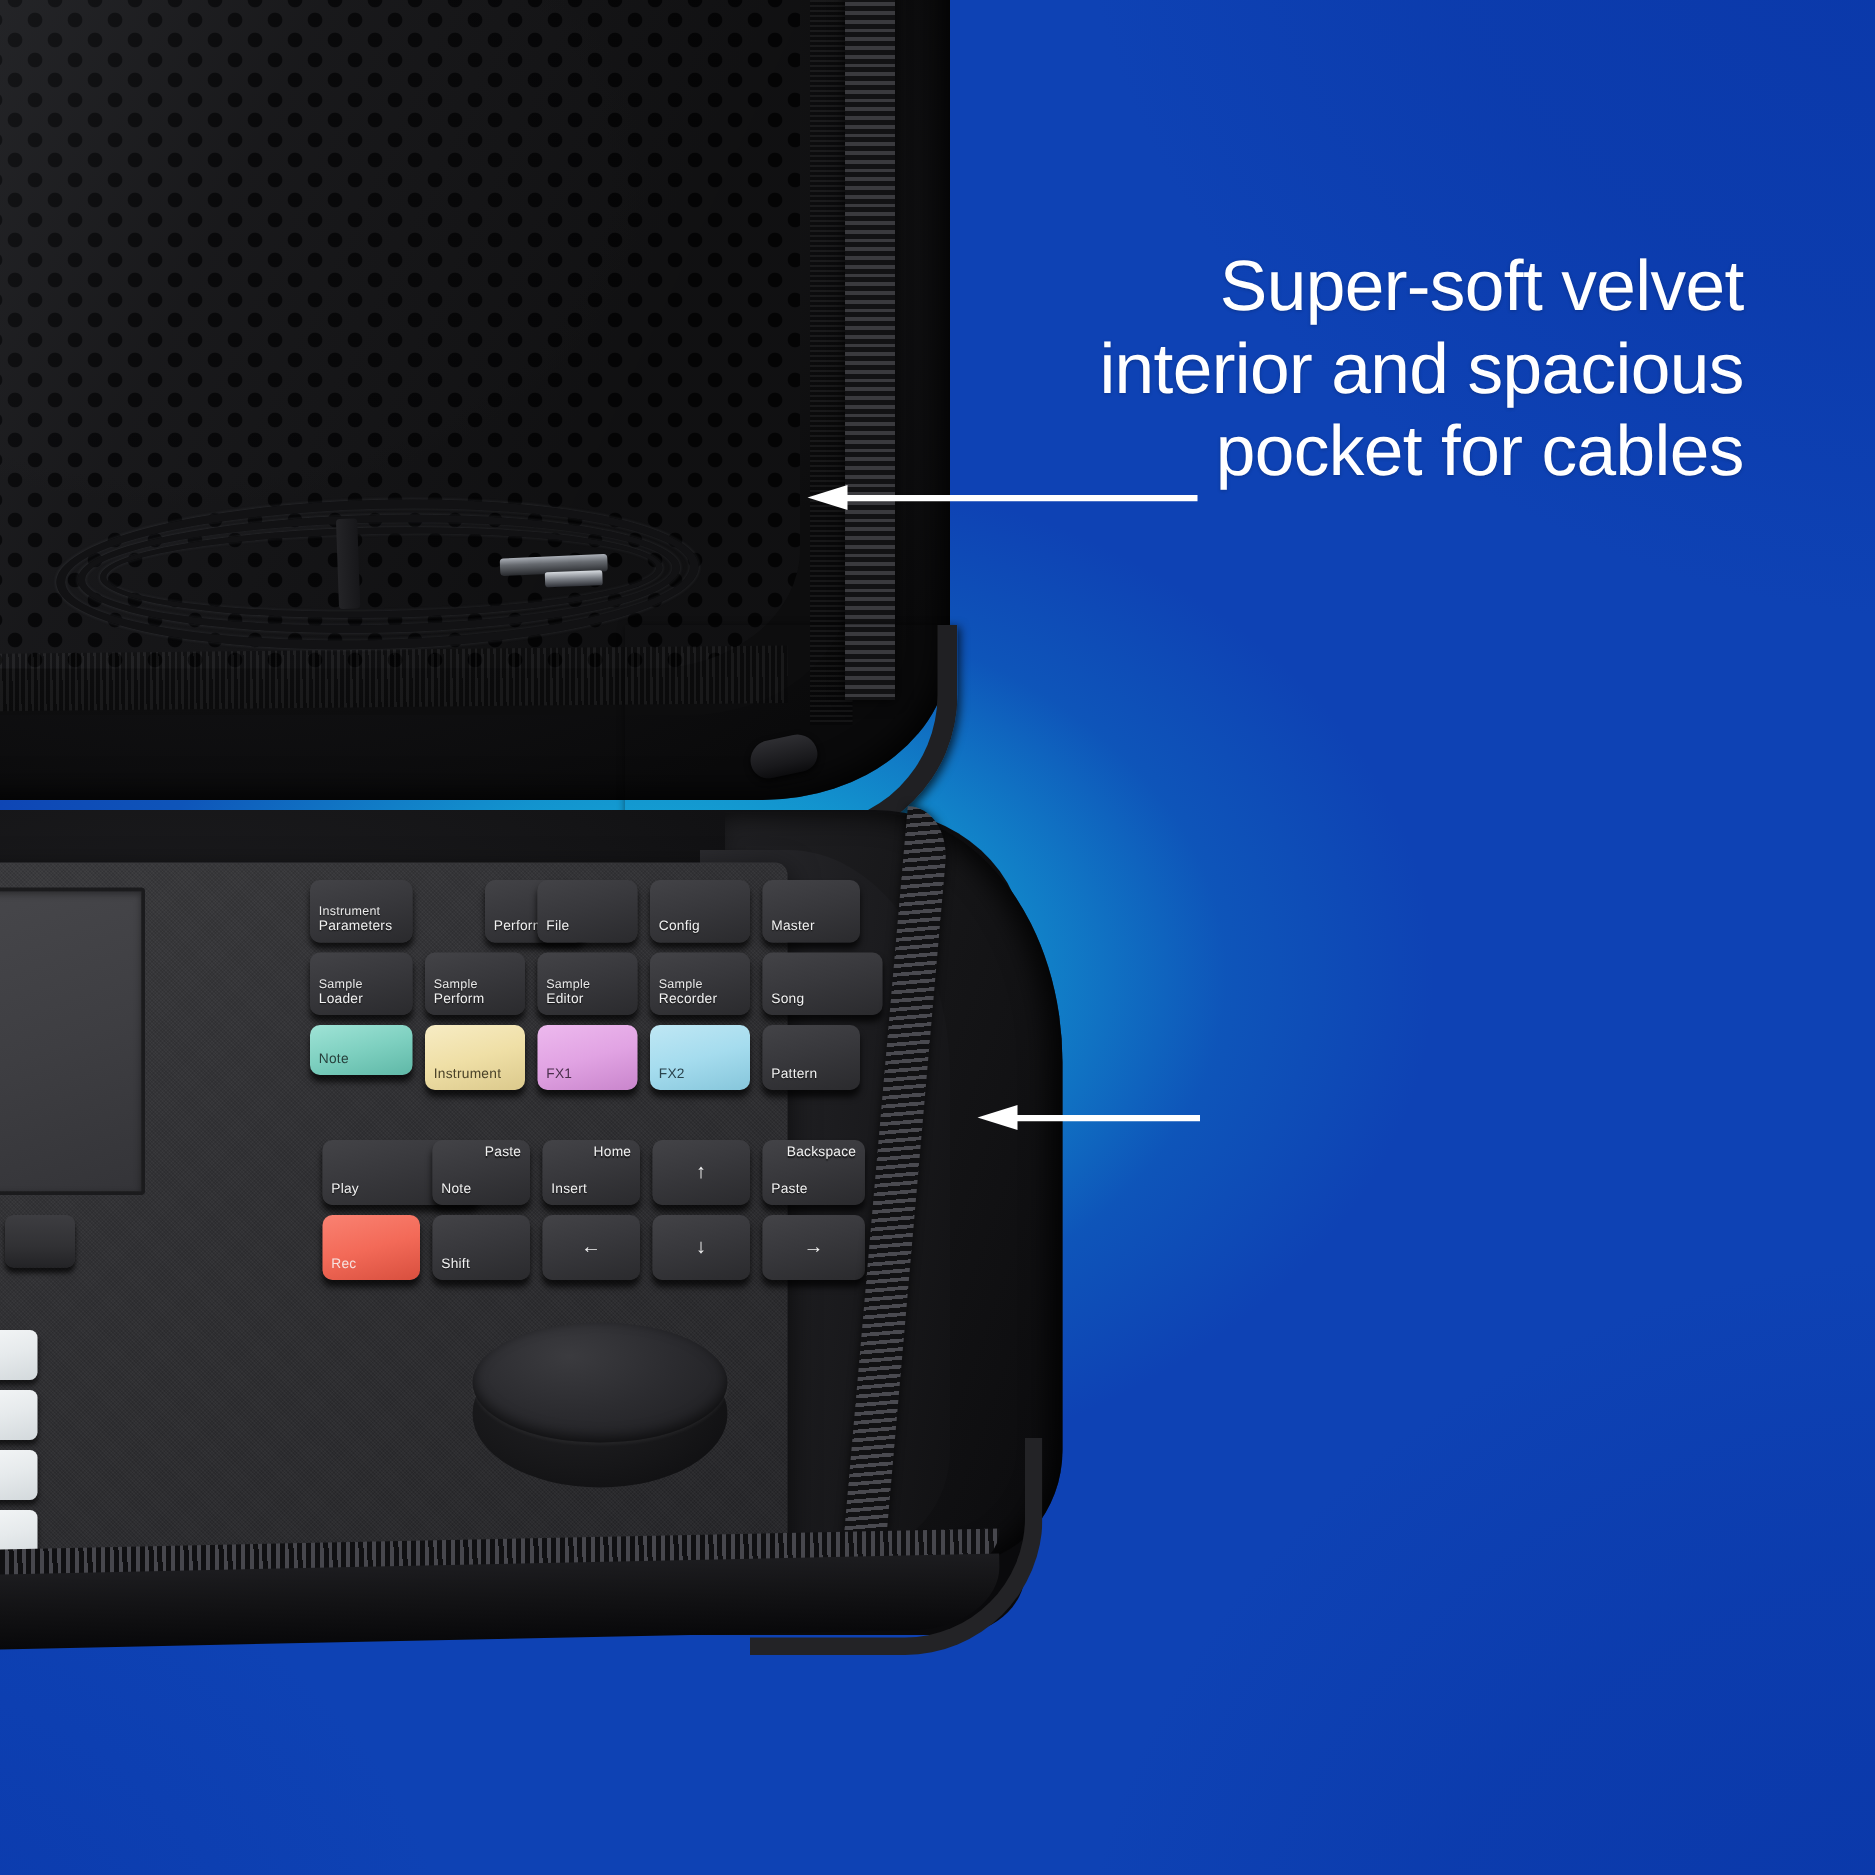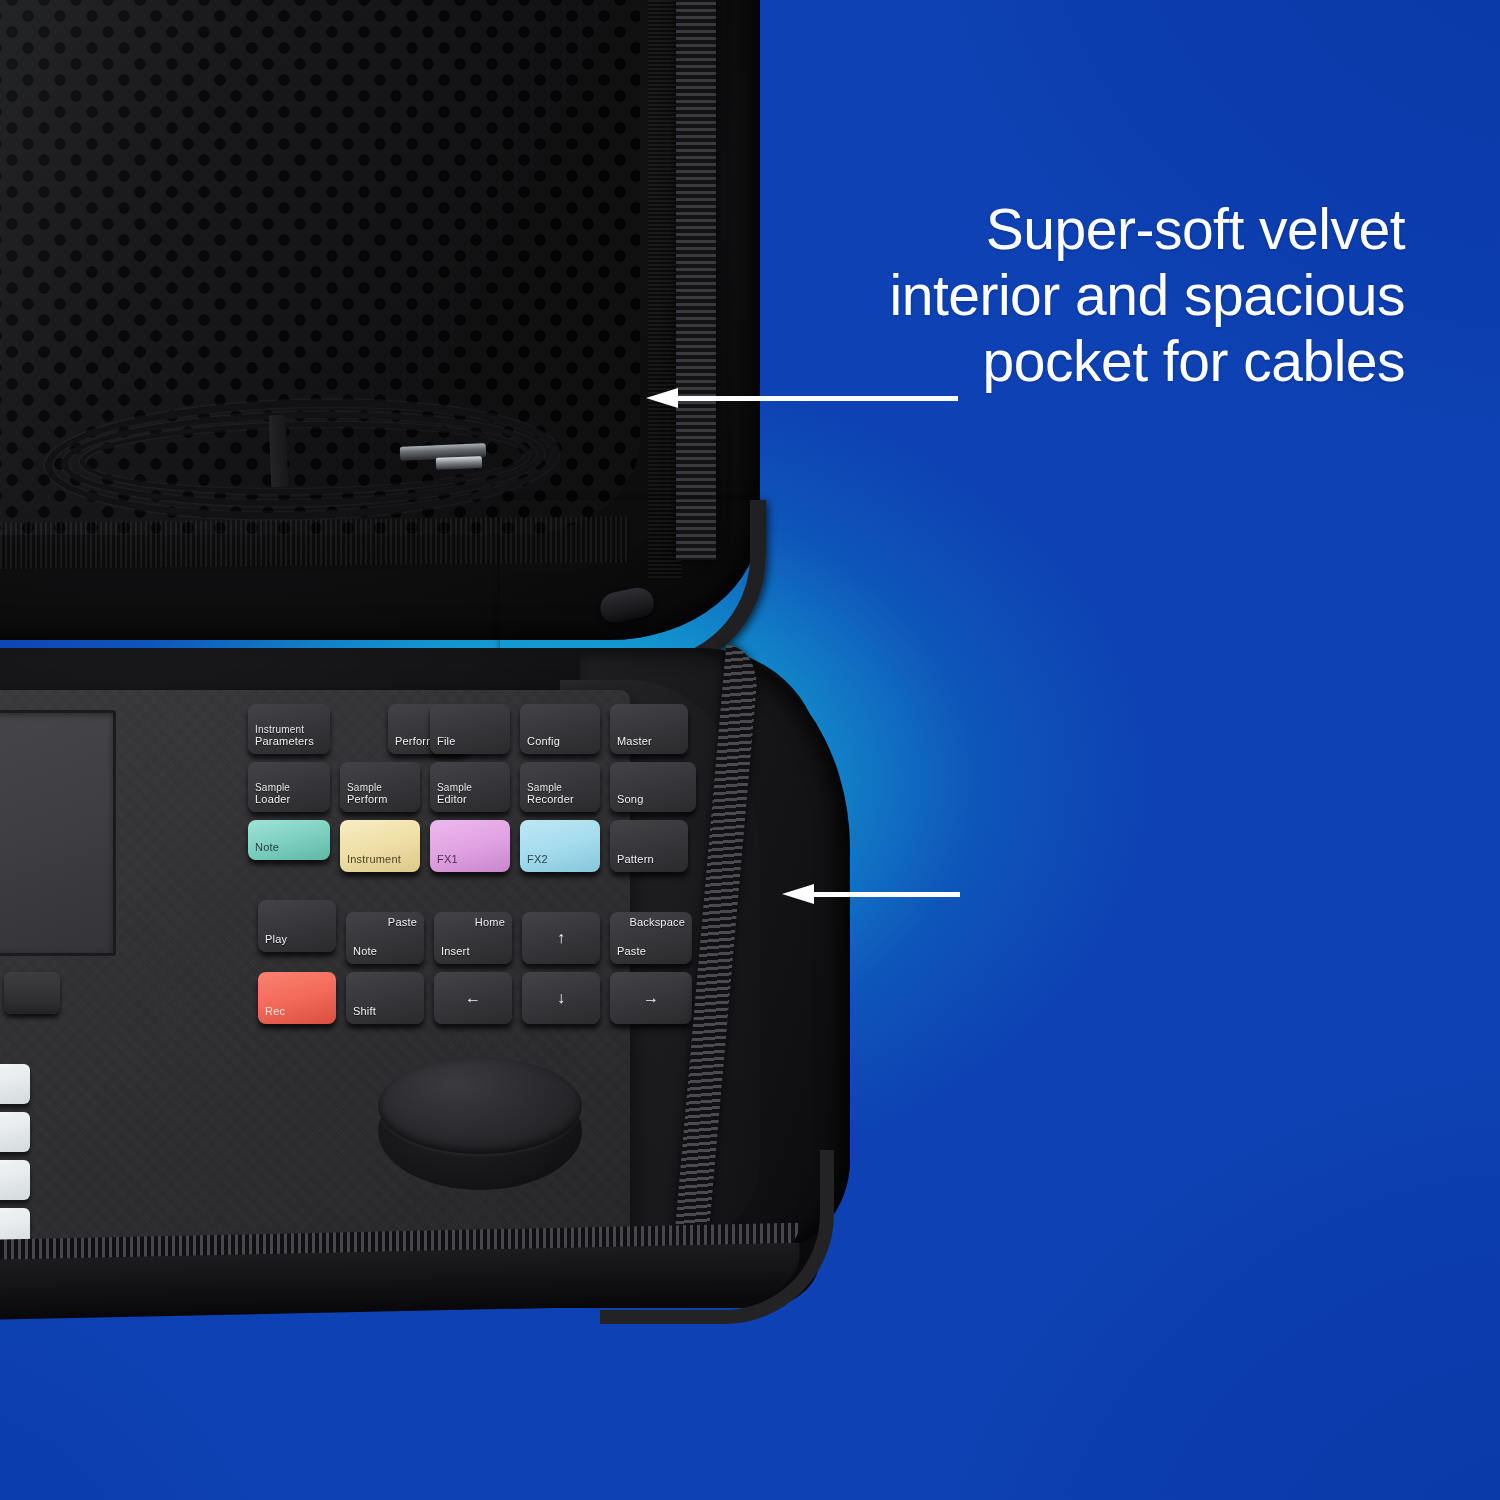--- a/index.html
+++ b/index.html
@@ -407,21 +407,21 @@
   
   .callout {
     position: absolute;
     color: #ffffff;
     text-align: right;
     font-size: 57px;
     line-height: 1.16;
     letter-spacing: -0.5px;
     text-shadow: 0 1px 3px rgba(0,0,0,0.22);
   }
-  #callout-1 { right: 95px; top: 196px; width: 560px; }
+  #callout-1 { right: 105px; top: 196px; width: 560px; }
   #callout-2 { right: 95px; top: 858px; width: 560px; }
 
   .arrow {
     position: absolute;
     height: 8px;
   }
   .arrow .shaft {
     position: absolute;
     right: 0;
     top: 2px;
@@ -505,41 +505,41 @@
     </div>
     <div class="key dark" style="left:430px; top:72px; width:80px; height:50px;">
       <span class="lbl"><span class="lbl-sm">Sample</span><span>Perform</span></span>
     </div>
     <div class="key dark" style="left:520px; top:72px; width:80px; height:50px;">
       <span class="lbl"><span class="lbl-sm">Sample</span><span>Editor</span></span>
     </div>
     <div class="key dark" style="left:610px; top:72px; width:80px; height:50px;">
       <span class="lbl"><span class="lbl-sm">Sample</span><span>Recorder</span></span>
     </div>
-    <div class="key dark" style="left:700px; top:72px; width:86px; height:50px;">
+    <div class="key dark" style="left:700px; top:72px; width:96px; height:50px;">
       <span class="lbl">Song</span>
     </div>
 
     <div class="key pad-note" style="left:338px; top:130px; width:82px; height:40px;">
       <span class="lbl">Note</span>
     </div>
     <div class="key pad-instrument" style="left:430px; top:130px; width:80px; height:52px;">
       <span class="lbl">Instrument</span>
     </div>
     <div class="key pad-fx1" style="left:520px; top:130px; width:80px; height:52px;">
       <span class="lbl">FX1</span>
     </div>
     <div class="key pad-fx2" style="left:610px; top:130px; width:80px; height:52px;">
       <span class="lbl">FX2</span>
     </div>
     <div class="key dark" style="left:700px; top:130px; width:78px; height:52px;">
       <span class="lbl">Pattern</span>
     </div>
 
-    <div class="key dark" style="left:348px; top:210px; width:78px; height:52px;">
+    <div class="key dark" style="left:348px; top:222px; width:78px; height:52px;padding-left:48px;">
       <span class="lbl">Play</span>
     </div>
     <div class="key dark" style="left:436px; top:222px; width:78px; height:52px;">
       <span class="lbl-right">Paste</span>
       <span class="lbl-right2">Note</span>
     </div>
     <div class="key dark" style="left:524px; top:222px; width:78px; height:52px;">
       <span class="lbl-right">Home</span>
       <span class="lbl-right2">Insert</span>
     </div>

